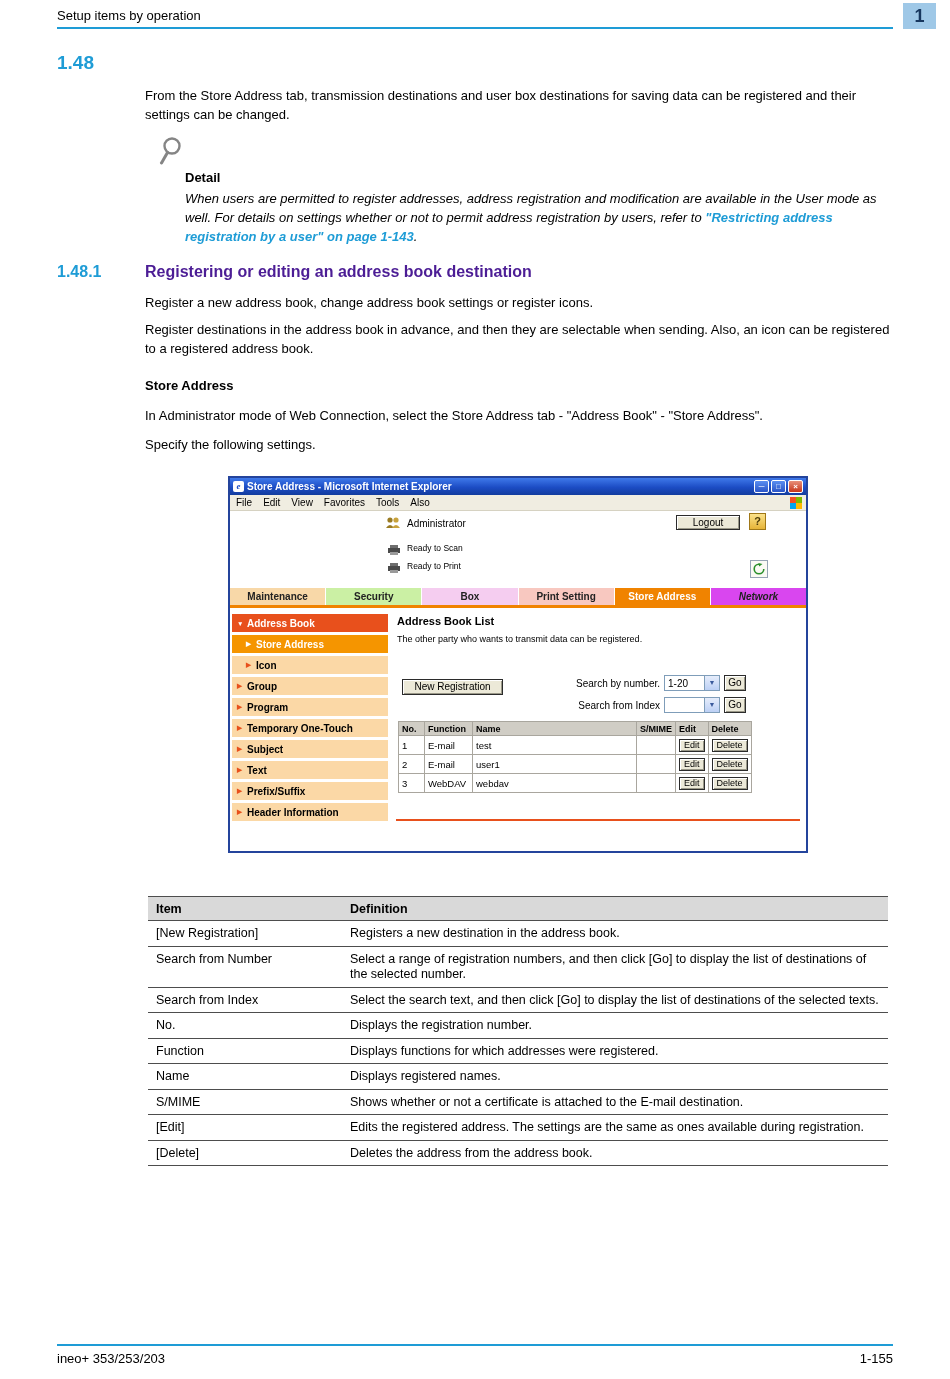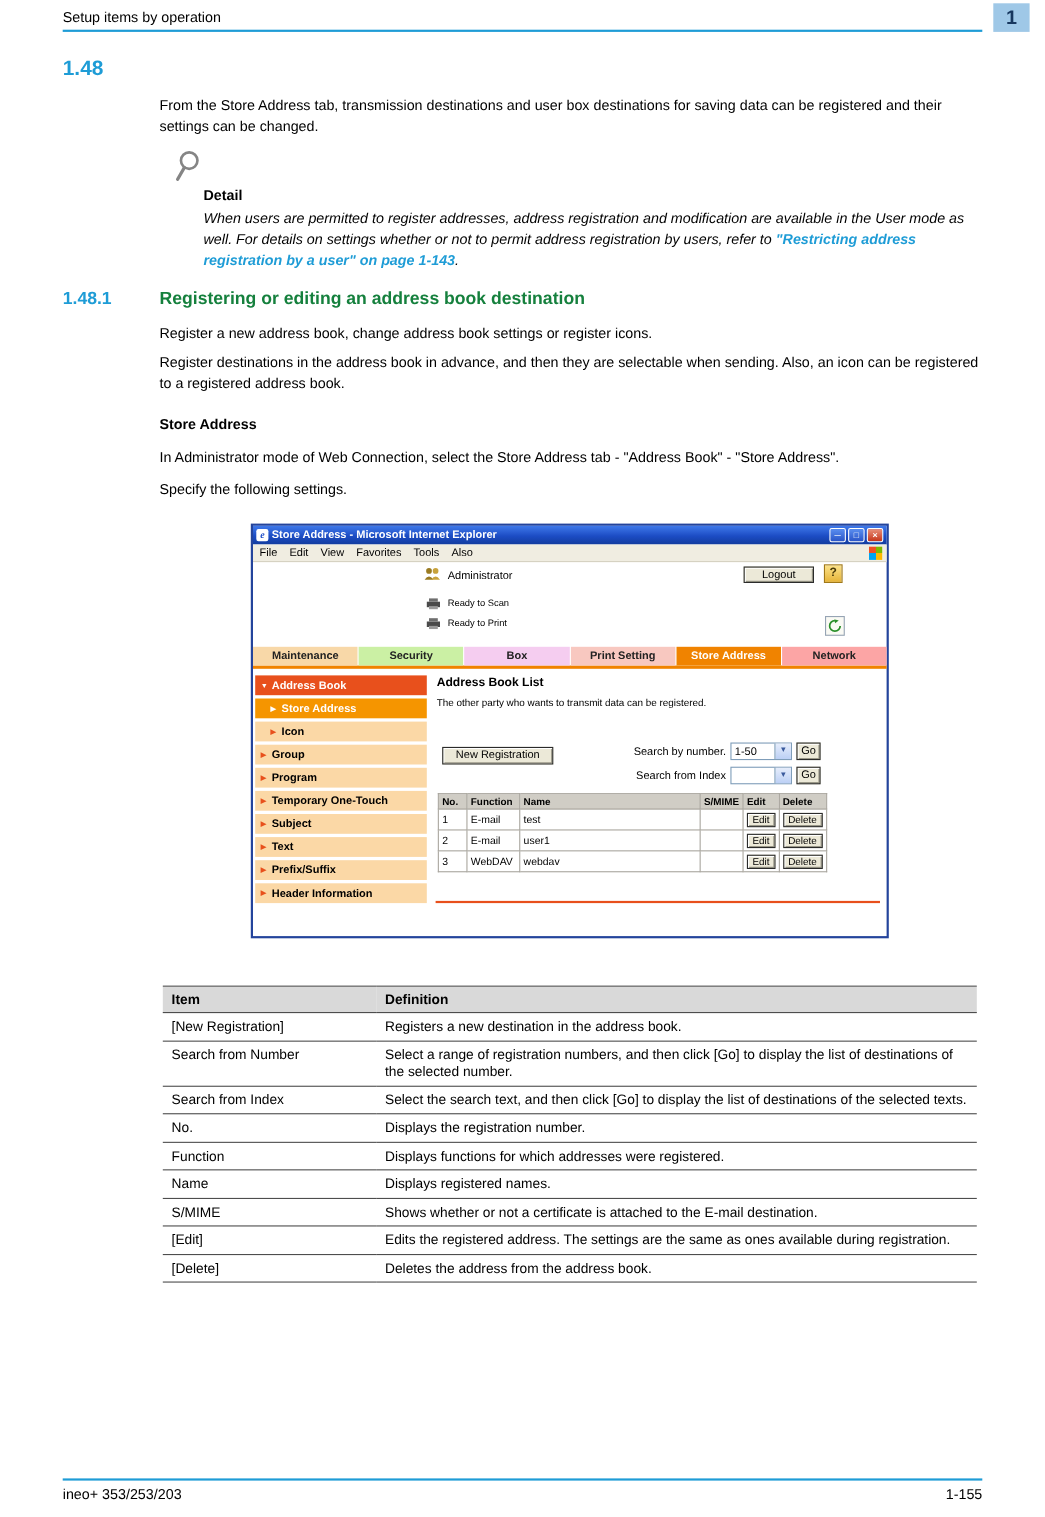--- a/index.html
+++ b/index.html
@@ -12,21 +12,21 @@
         color:#17375e;font-size:18px;font-weight:bold;display:flex;align-items:center;justify-content:center;}
   .header-rule{position:absolute;left:57px;top:27px;width:836px;border-top:2px solid #1e9cd6;}
   .footer-rule{position:absolute;left:57px;top:1344px;width:836px;border-top:2px solid #1e9cd6;}
   .footer-left{position:absolute;left:57px;top:1351px;font-size:13px;}
   .footer-right{position:absolute;left:693px;top:1351px;width:200px;text-align:right;font-size:13px;}
 
   
   .sec-num{position:absolute;left:57px;top:52px;color:#1e9cd6;font-size:19px;font-weight:bold;}
   .sec-title{position:absolute;left:145px;top:52px;color:#1e9cd6;font-size:19px;font-weight:bold;}
   .sub-num{position:absolute;left:57px;top:263px;color:#1e9cd6;font-size:16px;font-weight:bold;}
-  .sub-title{position:absolute;left:145px;top:263px;color:#15803d;font-size:16px;font-weight:bold;}
+  .sub-title{position:absolute;left:145px;top:263px;color:#4c1d95;font-size:16px;font-weight:bold;}
   .body-text{position:absolute;font-size:13px;line-height:19px;}
   .intro{left:145px;top:86px;width:750px;}
   .detail-icon{position:absolute;left:159px;top:136px;}
   .detail-label{position:absolute;left:185px;top:170px;font-size:13px;font-weight:bold;}
   .detail-text{left:185px;top:189px;width:706px;font-style:italic;}
   .doc-link{color:#1e9cd6;font-weight:bold;cursor:pointer;}
   .para1{left:145px;top:293px;width:750px;}
   .para2{left:145px;top:320px;width:750px;}
   .subheading{position:absolute;left:145px;top:378px;font-size:13px;font-weight:bold;}
   .para3{left:145px;top:406px;width:750px;}
@@ -71,21 +71,21 @@
   .status-icon2{position:absolute;left:157px;top:81px;}
   .status-txt{position:absolute;font-size:8.5px;}
   .s1{left:177px;top:65px;} .s2{left:177px;top:83px;}
   .refresh-box{position:absolute;left:520px;top:82px;width:18px;height:18px;background:#fafaf4;
         border:1px solid #96a4b4;display:flex;align-items:center;justify-content:center;cursor:pointer;}
   .tabs{position:absolute;left:0;top:110px;width:576px;height:20px;display:flex;gap:1px;
         border-bottom:3px solid #f08300;}
   .tab{flex:1;display:flex;align-items:center;justify-content:center;font-size:10px;
         font-weight:bold;color:#222;cursor:pointer;}
   .t0{background:#f8d8a8;} .t1{background:#cbf0a4;} .t2{background:#f5cdf0;}
-  .t3{background:#f8c8c0;} .t4{background:#f08300;color:#fff;} .t5{background:#fca5a5;}
+  .t3{background:#f8c8c0;} .t4{background:#f08300;color:#fff;} .t5{background:#d946ef;font-style:italic;}
   .sidebar{position:absolute;left:2px;top:136px;width:156px;}
   .side-item{height:18px;margin-bottom:3px;display:flex;align-items:center;font-size:10px;
         font-weight:bold;cursor:pointer;padding-left:5px;}
   .arrow{font-size:6.5px;width:10px;flex:none;}
   .si-root{background:#e8501c;color:#fff;}
   .si-child-active{background:#f59500;color:#fff;padding-left:14px;}
   .si-child{background:#fbd8a6;color:#000;padding-left:14px;}
   .si-item{background:#fbd8a6;color:#000;}
   .aw{color:#fff;} .ao{color:#e8501c;}
   .bl-title{position:absolute;left:167px;top:137px;font-size:11px;font-weight:bold;}
@@ -258,21 +258,21 @@
           <span>Header Information</span>
         </div>
     </div>
 
     <div class="bl-title">Address Book List</div>
     <div class="bl-sub">The other party who wants to transmit data can be registered.</div>
     <div class="newreg-btn btn3d">New Registration</div>
 
     <div class="search-label l1">Search by number.</div>
     <div class="selbox sel1">
-      <span class="sel-val">1-50</span>
+      <span class="sel-val">1-20</span>
       <span class="sel-arrow">▼</span>
     </div>
     <div class="go-btn btn3d g1">Go</div>
 
     <div class="search-label l2">Search from Index</div>
     <div class="selbox sel2">
       <span class="sel-val"></span>
       <span class="sel-arrow">▼</span>
     </div>
     <div class="go-btn btn3d g2">Go</div>

